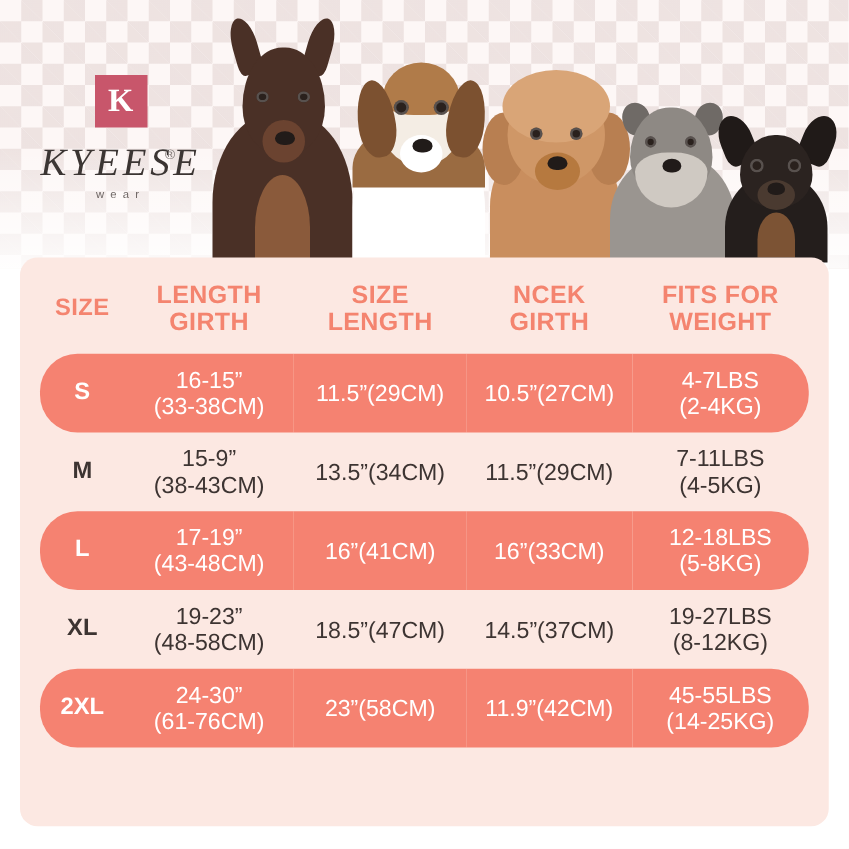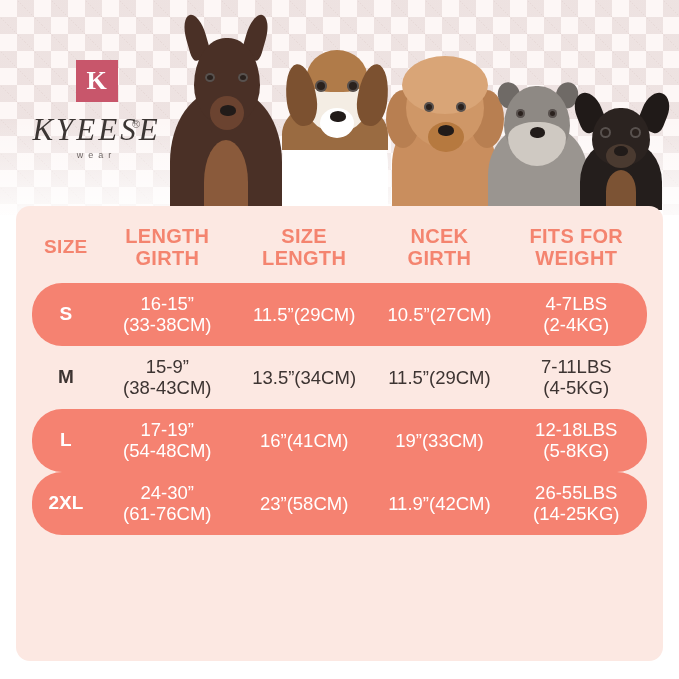--- a/index.html
+++ b/index.html
@@ -383,49 +383,66 @@
           <td>
             <span>7-11LBS</span>
             <span class="l2">(4-5KG)</span>
           </td>
         </tr>
 
         <tr class="hl">
           <td class="cell-size">L</td>
           <td>
             <span>17-19”</span>
-            <span class="l2">(54-48CM)</span>
+            <span class="l2">(43-48CM)</span>
           </td>
           <td>
             <span>16”(41CM)</span>
           </td>
           <td>
-            <span>19”(33CM)</span>
+            <span>16”(33CM)</span>
           </td>
           <td>
             <span>12-18LBS</span>
             <span class="l2">(5-8KG)</span>
           </td>
         </tr>
 
+        <tr>
+          <td class="cell-size">XL</td>
+          <td>
+            <span>19-23”</span>
+            <span class="l2">(48-58CM)</span>
+          </td>
+          <td>
+            <span>18.5”(47CM)</span>
+          </td>
+          <td>
+            <span>14.5”(37CM)</span>
+          </td>
+          <td>
+            <span>19-27LBS</span>
+            <span class="l2">(8-12KG)</span>
+          </td>
+        </tr>
 
         <tr class="hl">
           <td class="cell-size">2XL</td>
           <td>
             <span>24-30”</span>
             <span class="l2">(61-76CM)</span>
           </td>
           <td>
             <span>23”(58CM)</span>
           </td>
           <td>
             <span>11.9”(42CM)</span>
           </td>
           <td>
-            <span>26-55LBS</span>
+            <span>45-55LBS</span>
             <span class="l2">(14-25KG)</span>
           </td>
         </tr>
 
 
       </tbody>
     </table>
   </div>
 
 </div>

